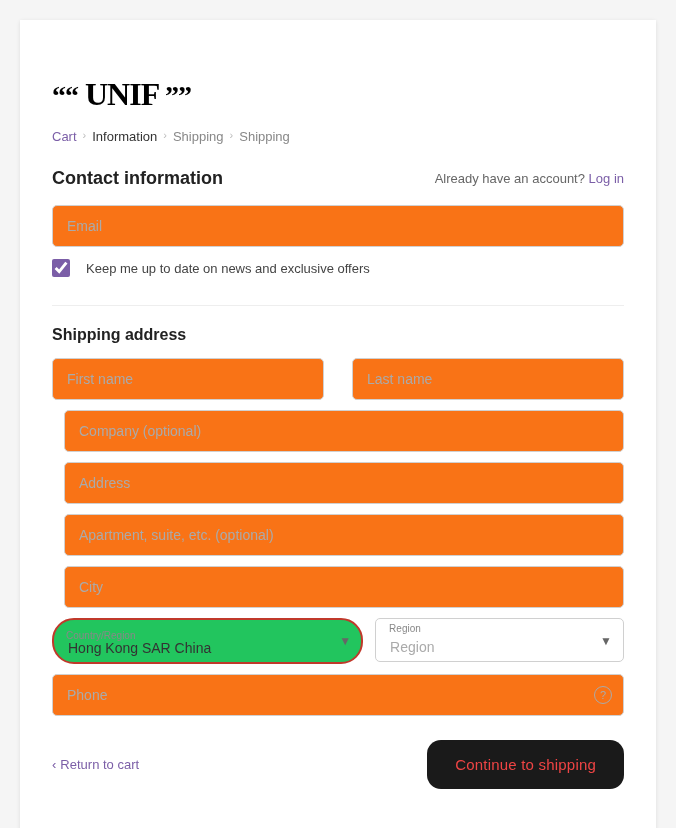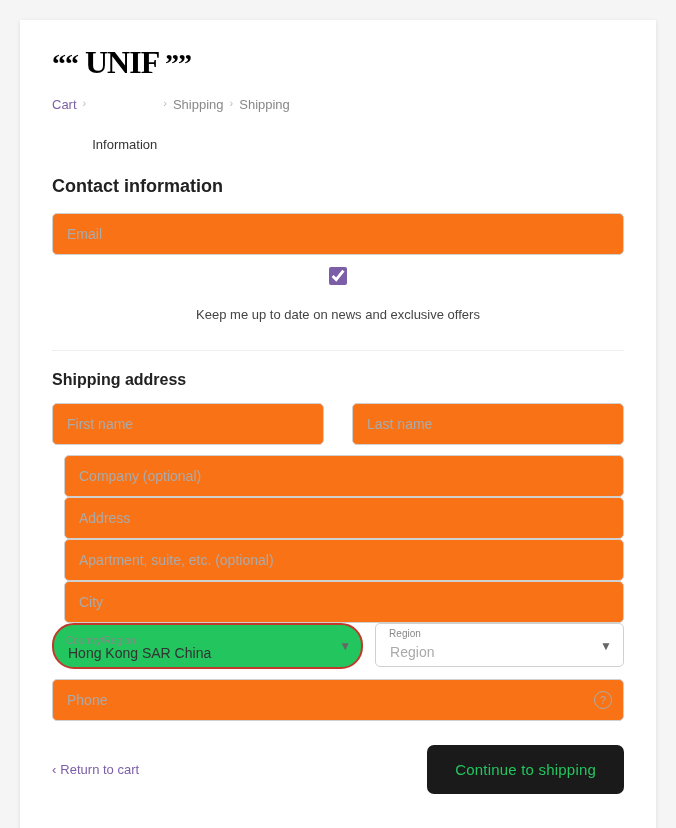--- a/index.html
+++ b/index.html
@@ -26,20 +26,21 @@
       position: relative;
       box-shadow: 0 1px 4px rgba(0,0,0,0.1);
     }
 
     .logo {
       font-size: 32px;
       font-weight: 900;
       letter-spacing: -1px;
       margin-bottom: 16px;
       font-family: Georgia, serif;
+      margin-top: 32px;
     }
 
     .logo::before {
       content: '\201C\201C';
       font-size: 28px;
     }
 
     .logo::after {
       content: '\201D\201D';
       font-size: 28px;
@@ -54,21 +55,20 @@
     }
 
     .breadcrumb a {
       color: #7b5ea7;
       text-decoration: none;
     }
 
     .breadcrumb .active {
       color: #333;
       font-weight: 500;
-      margin-top: 40px;
     }
 
     .breadcrumb .chevron {
       color: #bbb;
       font-size: 11px;
     }
 
     .section-header {
       display: flex;
       justify-content: space-between;
@@ -108,25 +108,24 @@
       color: #aaa;
     }
 
     .email-container {
       margin-bottom: 12px;
     }
 
     .checkbox-row {
       display: flex;
       align-items: center;
-      gap: 22px;
+      gap: 16px;
       margin-bottom: 28px;
       font-size: 13px;
       color: #444;
-      flex-direction: column;
     }
 
     .checkbox-row input[type="checkbox"] {
       width: 18px;
       height: 18px;
       accent-color: #7b5ea7;
       cursor: pointer;
     }
 
     .shipping-section-title {
@@ -140,20 +139,21 @@
       display: flex;
       gap: 28px;
       margin-bottom: 10px;
     }
 
     .name-row .form-field {
       flex: 1;
     }
 
     .field-row {
+      margin-bottom: 10px;
       padding-left: 12px;
     }
 
     .country-region-row {
       display: flex;
       gap: 12px;
       margin-bottom: 10px;
     }
 
     .country-wrapper {
@@ -267,23 +267,23 @@
       display: flex;
       align-items: center;
       gap: 4px;
       color: #7b5ea7;
       text-decoration: none;
       font-size: 13px;
     }
 
     .continue-btn {
       background: #1a1a1a;
-      color: #22c55e;
+      color: #ef4444;
       border: none;
-      border-radius: 7px;
+      border-radius: 14px;
       padding: 16px 28px;
       font-size: 15px;
       font-weight: 500;
       cursor: pointer;
       letter-spacing: 0.2px;
     }
 
     .divider {
       height: 1px;
       background: #eee;
@@ -304,20 +304,24 @@
     <span class="chevron">›</span>
     <span class="active">Information</span>
     <span class="chevron">›</span>
     <span>Shipping</span>
     <span class="chevron">›</span>
     <span>Shipping</span>
   </nav>
 
   <div class="section-header">
     <h2 class="section-title">Contact information</h2>
+    <div class="login-prompt">
+      <span>Already have an account?</span>
+      <a href="#">Log in</a>
+    </div>
   </div>
 
   <div class="email-container">
     <input type="email" class="form-field" placeholder="Email" style="">
   </div>
 
   <div class="checkbox-row">
     <input type="checkbox" checked="" style="">
     <label>Keep me up to date on news and exclusive offers</label>
   </div>

